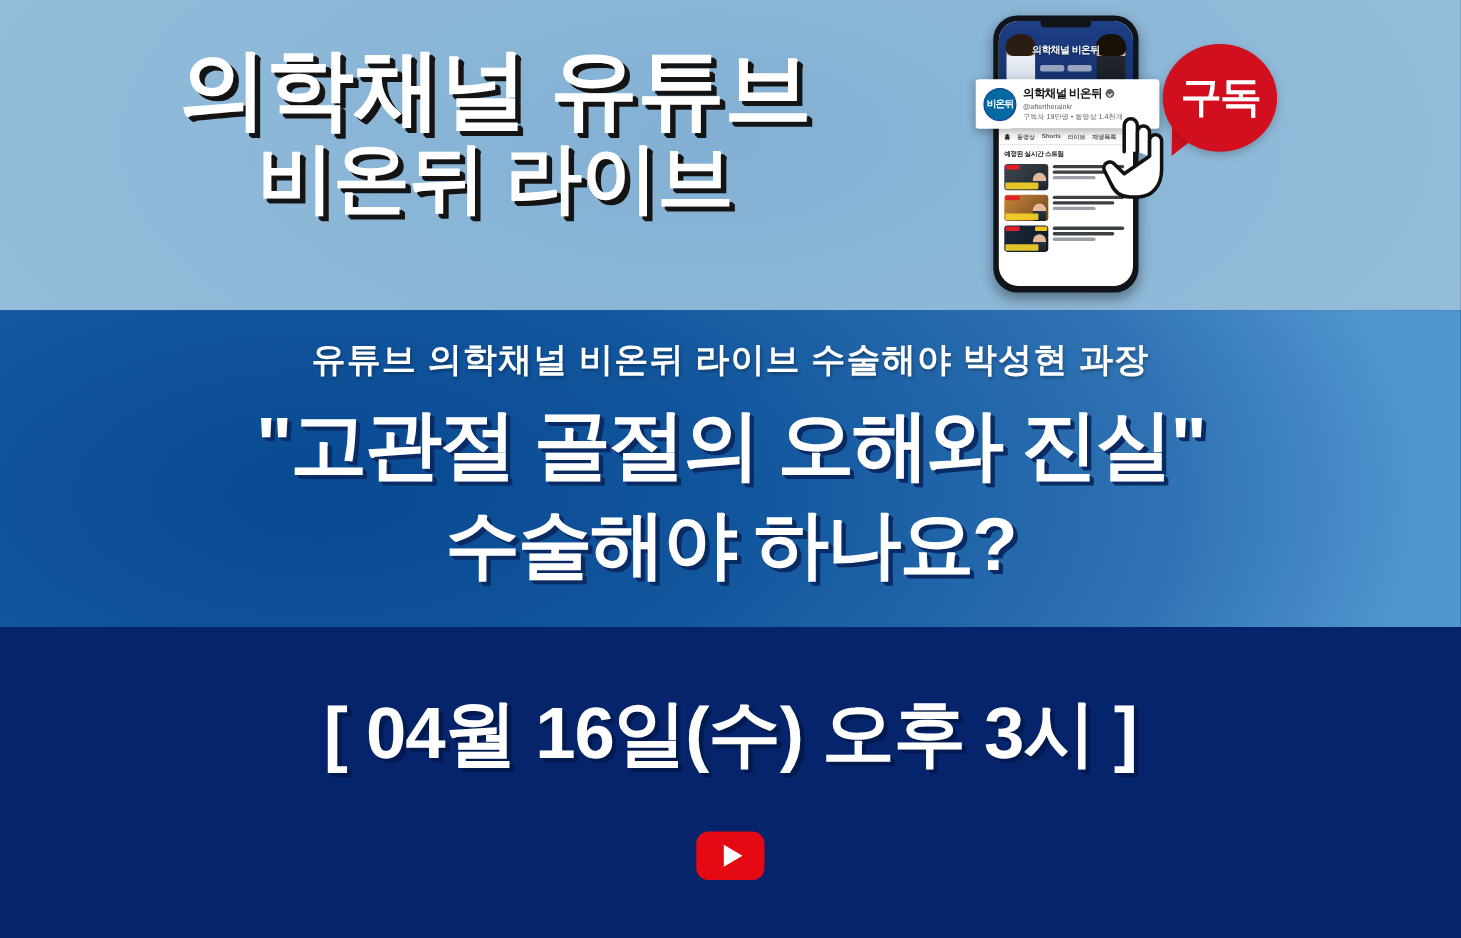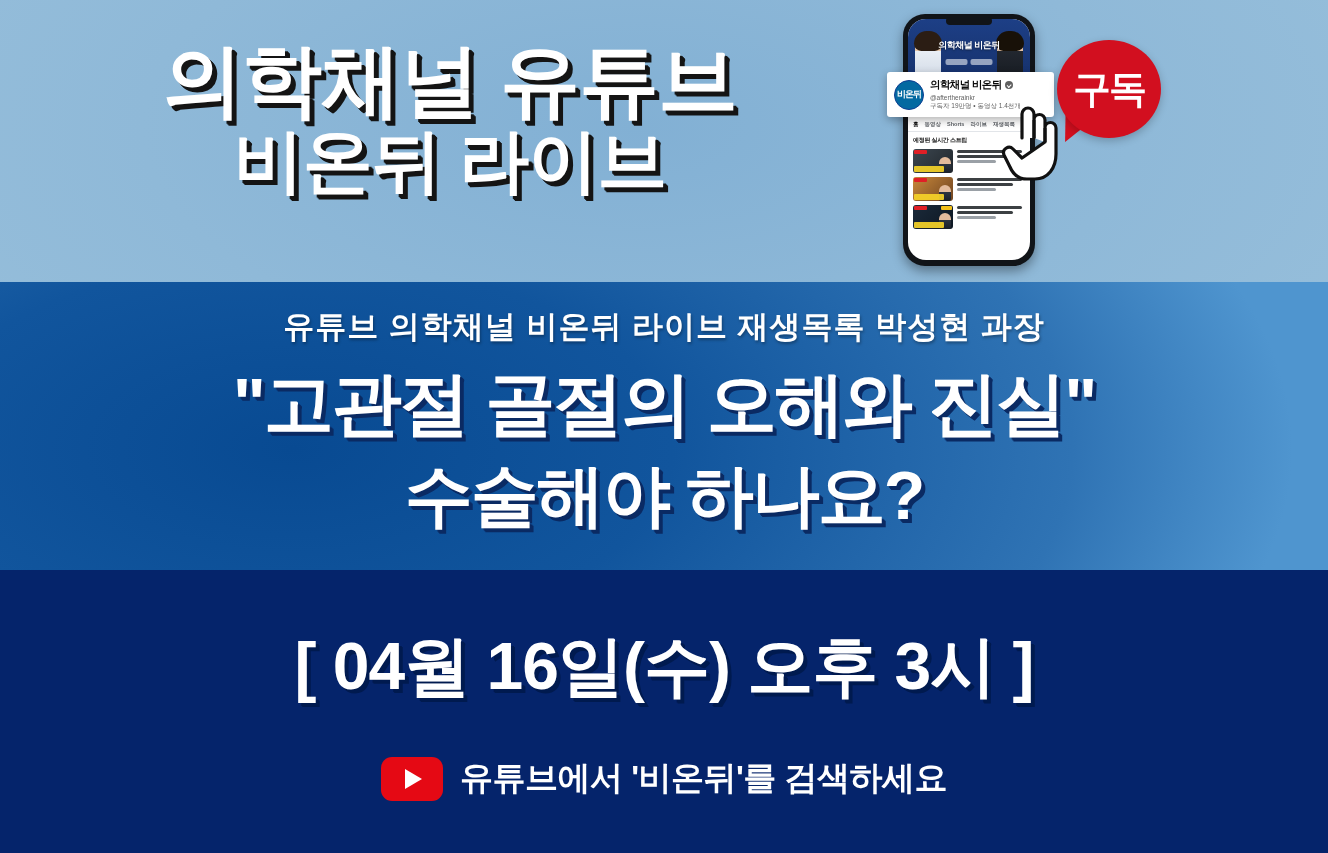--- a/index.html
+++ b/index.html
@@ -436,30 +436,29 @@
                M35 34 V16 a5.5 5.5 0 0 1 11 0 V38
                M46 38 V24 a5.5 5.5 0 0 1 11 0 V50
                c0 14 -8 25 -21 25 h-8 c-9 0 -14 -5 -17 -12
                L5 51 a5.5 5.5 0 0 1 9 -6 l9 9 Z" fill="#ffffff" stroke="#111111" stroke-width="3.2" stroke-linejoin="round" stroke-linecap="round"></path>
       <path d="M35 34 V16 M46 38 V24" fill="none" stroke="#111111" stroke-width="3"></path>
     </svg>
 
   </div>
 
   <div class="band-mid">
-    <div class="subtitle">유튜브 의학채널 비온뒤 라이브 재생목록 박성현 과장</div>
+    <div class="subtitle">유튜브 의학채널 비온뒤 라이브 수술해야 박성현 과장</div>
     <div class="headline">
       <span class="h1">"고관절 골절의 오해와 진실"</span>
       <span class="h2">수술해야 하나요?</span>
     </div>
   </div>
 
   <div class="band-bot">
     <div class="date-line">[ 04월 16일(수) 오후 3시 ]</div>
     <div class="cta">
       <span class="yt-logo">
         <span class="yt-tri"></span>
       </span>
-      <span class="cta-txt">유튜브에서 '비온뒤'를 검색하세요</span>
     </div>
   </div>
 
 </div>
 
 </body></html>

